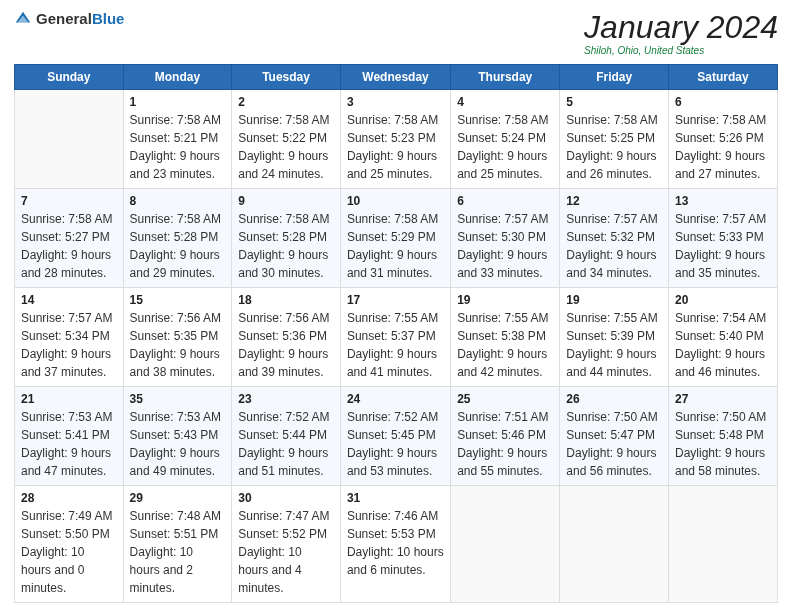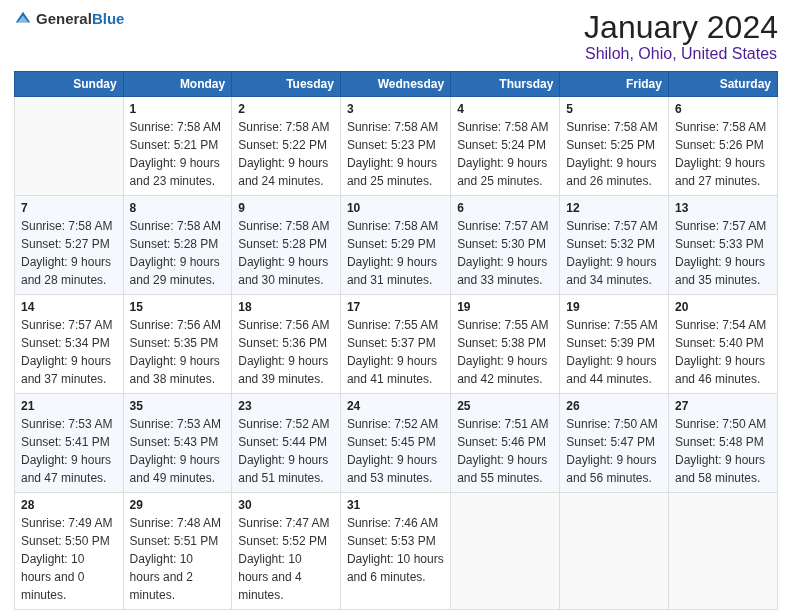--- a/index.html
+++ b/index.html
@@ -34,43 +34,44 @@
     .logo-text-blue {
       font-size: 15px;
       font-weight: bold;
       color: #1a6fb5;
     }
     .logo-icon {
       width: 18px;
       height: 18px;
     }
     .title-section {
-      text-align: center;
+      text-align: left;
+      font-style: italic;
     }
     .main-title {
       font-size: 32px;
       font-weight: normal;
       color: #222;
       line-height: 1.1;
     }
     .subtitle {
-      font-size: 16px;
-      color: #4c1d95;
+      font-size: 10px;
+      color: #15803d;
     }
     .calendar {
       width: 100%;
       border-collapse: collapse;
     }
     .calendar thead th {
       background: #2a6db5;
       color: #fff;
       font-size: 12px;
       font-weight: bold;
       padding: 5px 6px;
-      text-align: right;
+      text-align: center;
       border: 1px solid #1e5a9a;
     }
     .calendar tbody tr {
       border-bottom: 1px solid #ccc;
     }
     .calendar tbody td {
       vertical-align: top;
       padding: 5px 6px;
       font-size: 10.5px;
       color: #222;

